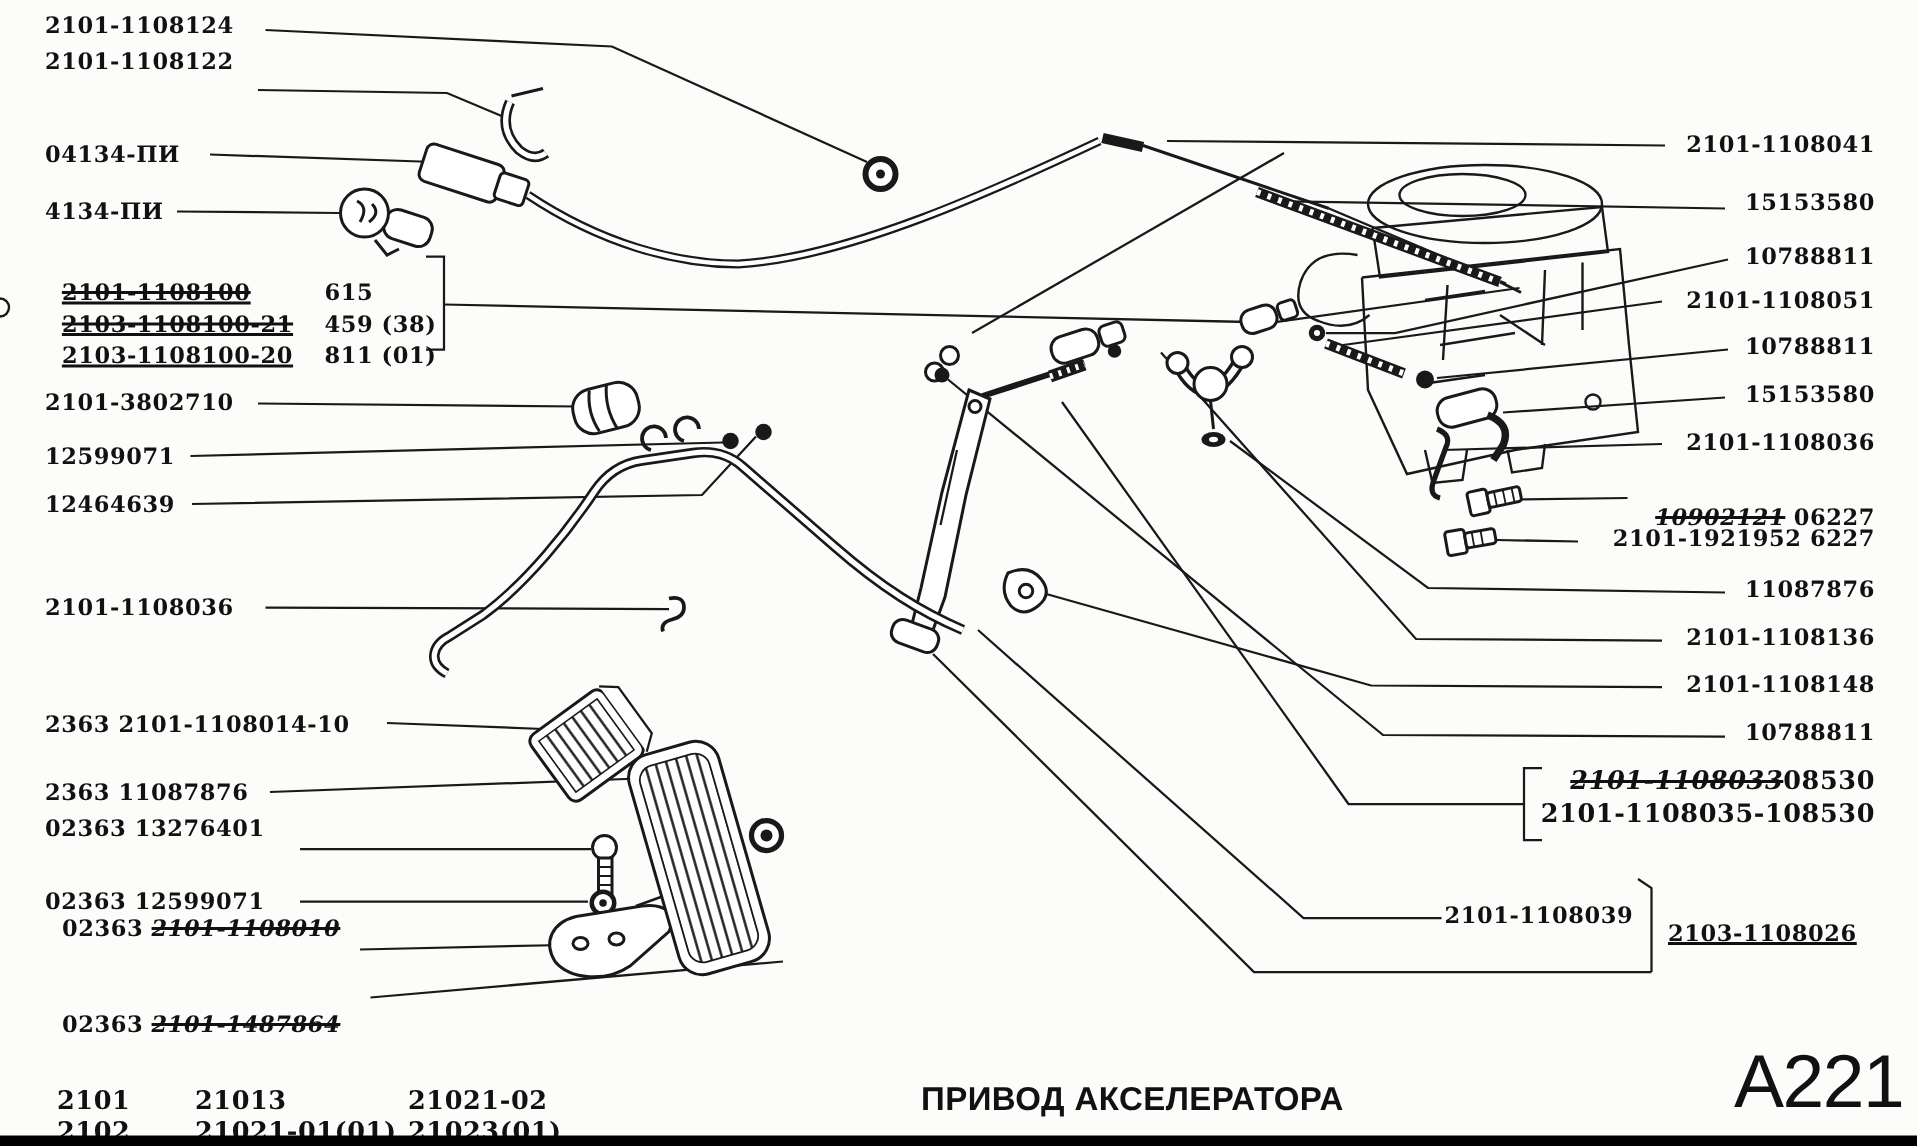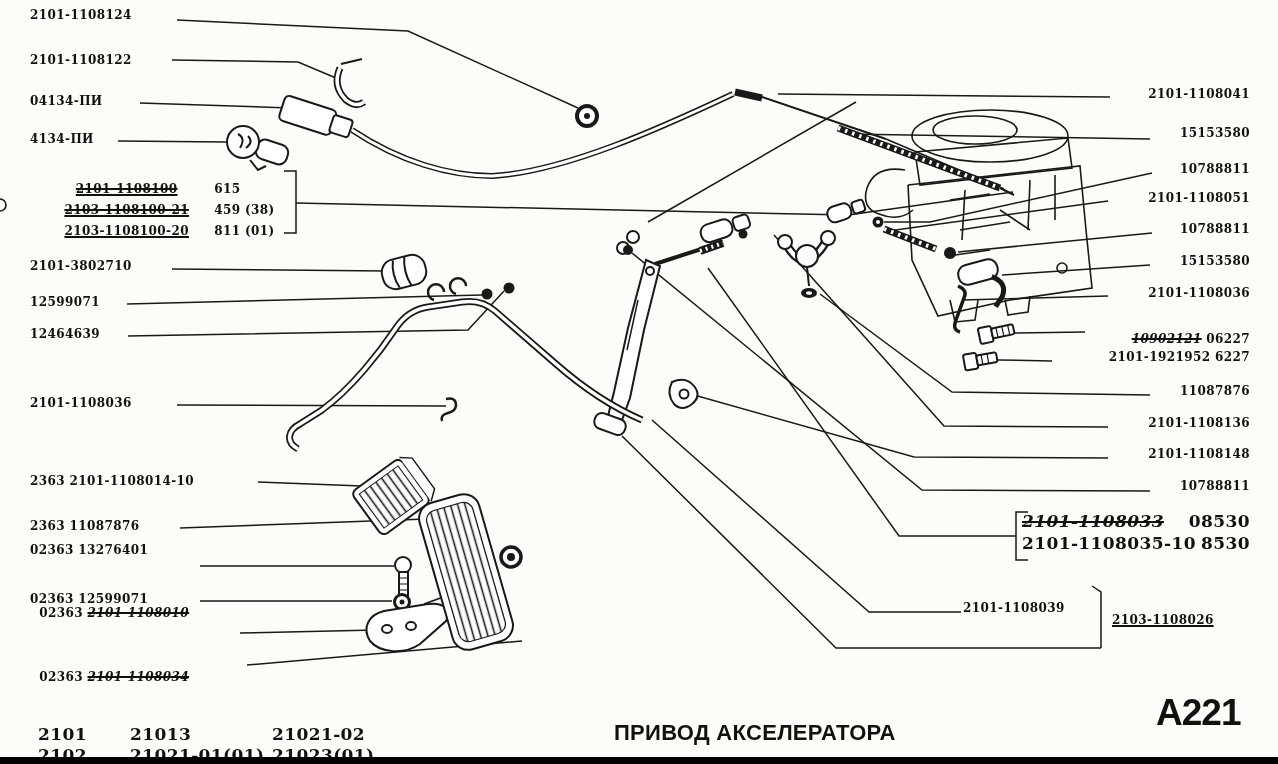--- a/index.html
+++ b/index.html
@@ -1,31 +1,31 @@
 <!DOCTYPE html>
 <html><head>
 <meta charset="utf-8">
 <style>
   html,body{margin:0;padding:0;}
   body{width:1278px;height:764px;position:relative;background:#fcfcfa;overflow:hidden;
        font-family:"DejaVu Serif",serif;color:#111;}
-  .lbl{position:absolute;font-size:12px;font-weight:bold;letter-spacing:.4px;white-space:pre;line-height:1.2;}
+  .lbl{position:absolute;font-size:15px;font-weight:bold;letter-spacing:.4px;white-space:pre;line-height:1.2;}
   .rlbl{right:28px;text-align:left;}
   .strike{text-decoration:line-through;text-decoration-thickness:2px;font-style:italic;}
   .ustrike{text-decoration:underline line-through;text-decoration-thickness:2px;}
   .u{text-decoration:underline;text-decoration-thickness:2px;}
-  .numcol{display:inline-block;width:175px;text-align:center;}
-  .rrow{position:absolute;left:1022px;width:228px;display:flex;justify-content:space-between;
+  .numcol{display:inline-block;width:175px;}
+  .rrow{position:absolute;left:1022px;width:228px;display:flex;justify-content:flex-end;
         font-size:17px;font-weight:bold;letter-spacing:.4px;}
   .apptable{position:absolute;left:38px;top:696px;display:grid;grid-template-columns:92px 142px auto;
         font-size:17px;font-weight:bold;letter-spacing:.4px;line-height:21px;margin-top:28px;}
   .title{position:absolute;left:614px;top:720px;font-family:"Liberation Sans",sans-serif;
         font-weight:bold;font-size:22px;letter-spacing:.3px;}
   .pagecode{position:absolute;left:1156px;top:692px;font-family:"Liberation Sans",sans-serif;
-        font-weight:bold;font-size:37px;letter-spacing:-1px;}
+        font-weight:normal;font-size:50px;letter-spacing:-1px;}
   .botbar{position:absolute;left:0;bottom:0;width:1278px;height:7px;background:#000;}
   svg{position:absolute;left:0;top:0;}
   .ld{fill:none;stroke:#191919;stroke-width:1.5;}
   .pt{fill:#fff;stroke:#191919;stroke-width:2;}
   .ln{fill:none;stroke:#191919;stroke-width:2;}
 </style>
 </head>
 <body>
 
 <svg width="1278" height="764" viewBox="0 0 1278 764">
@@ -216,21 +216,21 @@
     <g transform="translate(466,572) rotate(-16)">
       <rect x="-31" y="-76" width="62" height="152" rx="16" class="pt"></rect>
       <rect x="-24" y="-68" width="48" height="136" rx="10" fill="url(#ph)" stroke="#191919" stroke-width="1.2"></rect>
     </g>
     <circle cx="511" cy="557" r="10" fill="#fff" stroke="#191919" stroke-width="3.5"></circle>
     <circle cx="511" cy="557" r="4" fill="#191919"></circle>
   </g>
 </svg>
 
 <div class="lbl" style="left:30px;top:8px">2101-1108124</div>
-<div class="lbl" style="left:30px;top:53px">2101-1108122</div>
+<div class="lbl" style="left:30px;top:32px">2101-1108122</div>
 <div class="lbl" style="left:30px;top:94px">04134-ПИ</div>
 <div class="lbl" style="left:30px;top:132px">4134-ПИ</div>
 
 <div class="lbl" style="left:30px;top:168px">
   <span class="ustrike numcol">2101-1108100</span><span>615</span>
 </div>
 <div class="lbl" style="left:30px;top:189px">
   <span class="ustrike numcol">2103-1108100-21</span><span>459 (38)</span>
 </div>
 <div class="lbl" style="left:30px;top:210px">
@@ -242,21 +242,21 @@
 <div class="lbl" style="left:30px;top:327px">12464639</div>
 <div class="lbl" style="left:30px;top:396px">2101-1108036</div>
 <div class="lbl" style="left:30px;top:474px">2363 2101-1108014-10</div>
 <div class="lbl" style="left:30px;top:519px">2363 11087876</div>
 <div class="lbl" style="left:30px;top:543px">02363 13276401</div>
 <div class="lbl" style="left:30px;top:592px">02363 12599071</div>
 <div class="lbl" style="left:30px;top:592px">
   <span>02363 </span><span class="strike">2101-1108010</span>
 </div>
 <div class="lbl" style="left:30px;top:656px">
-  <span>02363 </span><span class="strike">2101-1108034</span>
+  <span>02363 </span><span class="strike">2101-1487864</span>
 </div>
 
 <div class="lbl rlbl" style="top:87px">2101-1108041</div>
 <div class="lbl rlbl" style="top:126px">15153580</div>
 <div class="lbl rlbl" style="top:162px">10788811</div>
 <div class="lbl rlbl" style="top:191px">2101-1108051</div>
 <div class="lbl rlbl" style="top:222px">10788811</div>
 <div class="lbl rlbl" style="top:254px">15153580</div>
 <div class="lbl rlbl" style="top:286px">2101-1108036</div>
 <div class="lbl rlbl" style="top:318px">

